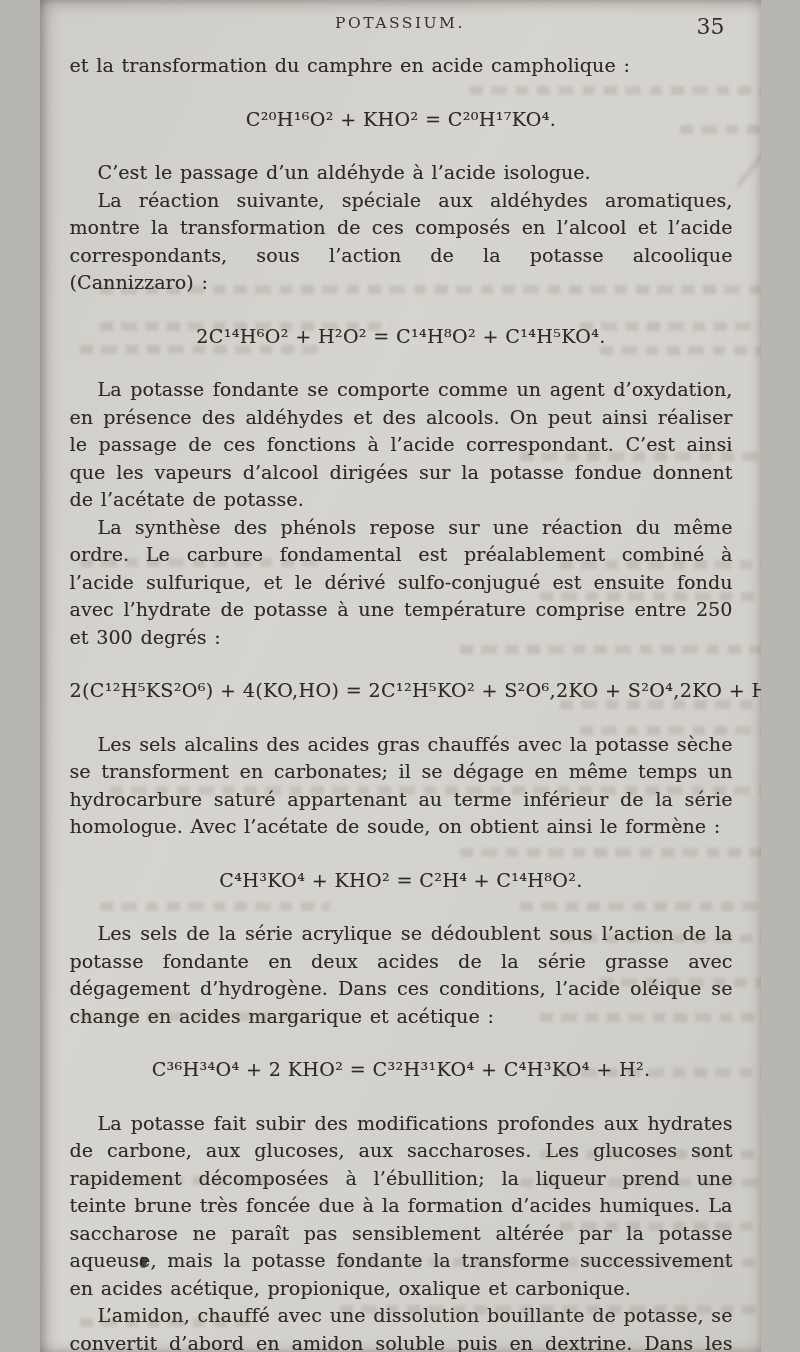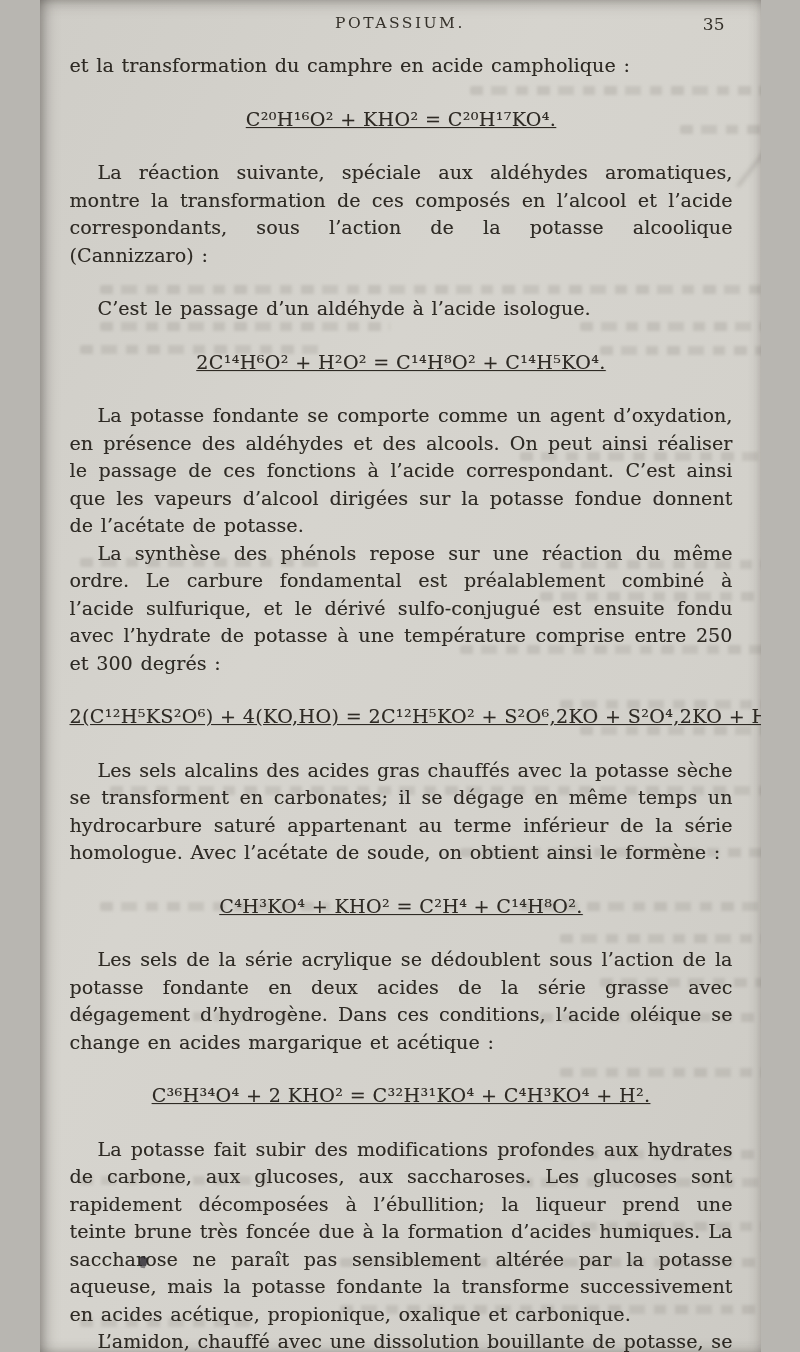--- a/index.html
+++ b/index.html
@@ -20,41 +20,40 @@
       inset 0 12px 18px -13px rgba(55,50,45,.40),
       inset 0 -10px 16px -13px rgba(55,50,45,.25);
   }
   .header{position:relative;height:38px;padding-top:14px;}
   .running-title{
     display:block;text-align:center;
     font-size:15.5px;letter-spacing:2.5px;color:#35312a;
   }
   .page-number{
     position:absolute;top:14px;right:36px;
-    font-size:17px;color:#35312a;
+    font-size:22px;color:#35312a;
   }
   .content{position:relative;padding:0 28px 0 30px;z-index:2;}
   p.body{
     margin:0;
     font-size:19px;line-height:27.5px;
     text-align:justify;
     letter-spacing:.1px;
     word-spacing:1.5px;
     text-shadow:.3px .3px .5px rgba(46,42,36,.35);
   }
   p.body.indent{text-indent:28px;}
   p.body.space-above{margin-top:26px;}
   .formula{
     margin:26px 0;
     font-size:19px;line-height:27.5px;
     text-align:center;
     letter-spacing:.4px;
     text-shadow:.3px .3px .5px rgba(46,42,36,.35);
     white-space:nowrap;
-    text-decoration:underline;
   }
   
   .g{
     position:absolute;height:9px;z-index:1;
     filter:blur(1.6px);opacity:.5;pointer-events:none;
     background:repeating-linear-gradient(90deg,
       rgba(125,120,112,.40) 0 13px, transparent 13px 21px,
       rgba(125,120,112,.34) 21px 37px, transparent 37px 46px,
       rgba(125,120,112,.38) 46px 58px, transparent 58px 67px);
     border-radius:2px;
@@ -112,22 +111,22 @@
   <div class="header">
     <span class="running-title">POTASSIUM.</span>
     <span class="page-number">35</span>
   </div>
 
   <div class="content">
     <p class="body">et la transformation du camphre en acide campholique :</p>
 
     <p class="formula">C²⁰H¹⁶O² + KHO² = C²⁰H¹⁷KO⁴.</p>
 
+    <p class="body indent space-above">C’est le passage d’un aldéhyde à l’acide isologue.</p>
     <p class="body indent">La réaction suivante, spéciale aux aldéhydes aromatiques, montre la transformation de ces composés en l’alcool et l’acide correspondants, sous l’action de la potasse alcoolique (Cannizzaro) :</p>
-    <p class="body indent space-above">C’est le passage d’un aldéhyde à l’acide isologue.</p>
 
     <p class="formula">2C¹⁴H⁶O² + H²O² = C¹⁴H⁸O² + C¹⁴H⁵KO⁴.</p>
 
     <p class="body indent space-above">La potasse fondante se comporte comme un agent d’oxydation, en présence des aldéhydes et des alcools. On peut ainsi réaliser le passage de ces fonctions à l’acide correspondant. C’est ainsi que les vapeurs d’alcool dirigées sur la potasse fondue donnent de l’acétate de potasse.</p>
     <p class="body indent">La synthèse des phénols repose sur une réaction du même ordre. Le carbure fondamental est préalablement combiné à l’acide sulfurique, et le dérivé sulfo-conjugué est ensuite fondu avec l’hydrate de potasse à une température comprise entre 250 et 300 degrés :</p>
 
     <p class="formula">2(C¹²H⁵KS²O⁶) + 4(KO,HO) = 2C¹²H⁵KO² + S²O⁶,2KO + S²O⁴,2KO + H²O² + H².</p>
 
     <p class="body indent space-above">Les sels alcalins des acides gras chauffés avec la potasse sèche se transforment en carbonates; il se dégage en même temps un hydrocarbure saturé appartenant au terme inférieur de la série homologue. Avec l’acétate de soude, on obtient ainsi le formène :</p>
 

